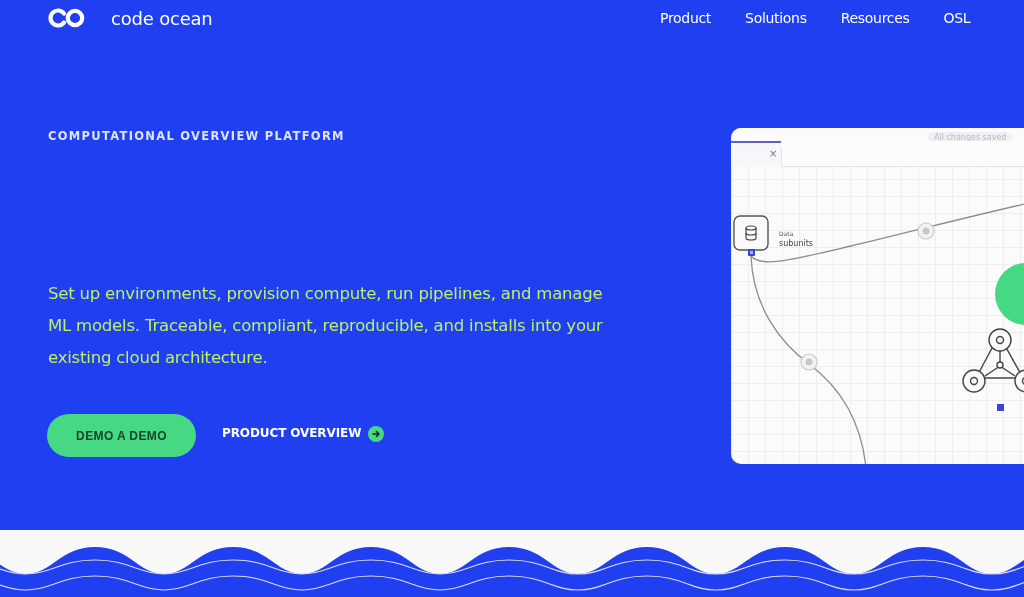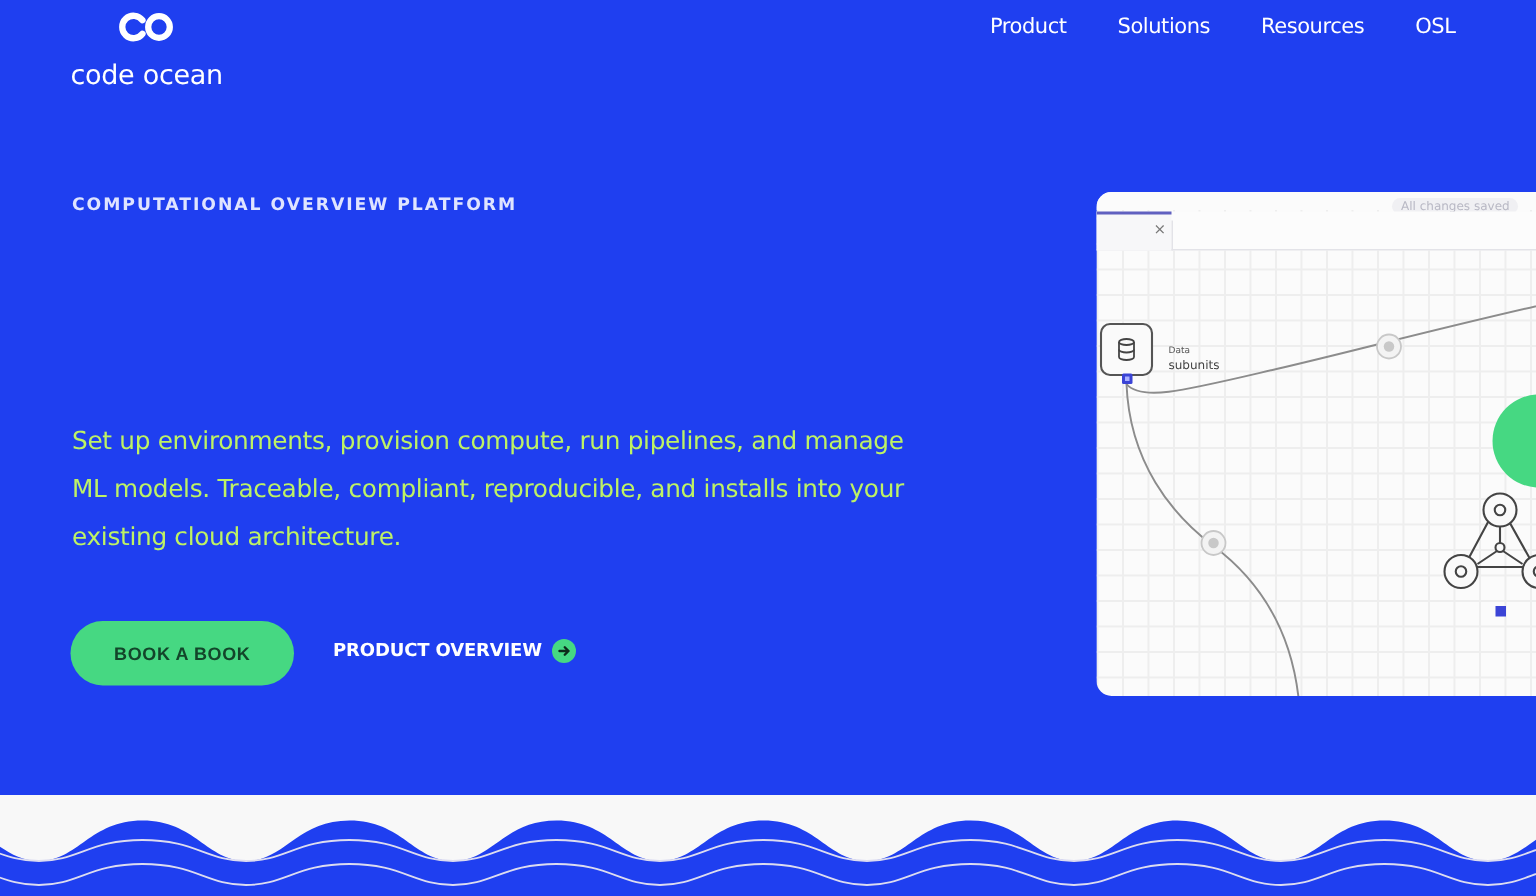--- a/index.html
+++ b/index.html
@@ -1,20 +1,20 @@
 <!DOCTYPE html>
 <html><head>
 <meta charset="utf-8">
 <style>
   * { box-sizing: border-box; margin: 0; padding: 0; }
   html, body { width: 1024px; height: 597px; overflow: hidden; }
   body { background: #1f3ff0; font-family: "DejaVu Sans", sans-serif; position: relative; color: #fff; }
 
   .nav { position: absolute; left: 0; top: 0; width: 1024px; height: 38px; }
-  .logo { position: absolute; left: 47px; top: 7px; display: flex; align-items: center; gap: 11px; flex-direction: column; }
+  .logo { position: absolute; left: 47px; top: 7px; display: flex; align-items: center; gap: 24px; }
   .logo svg { width: 40px; height: 22px; }
   .logo-text { font-family: "DejaVu Sans", sans-serif; font-size: 18px; font-weight: 500; color: #fff; letter-spacing: -0.2px; }
   .nav-links { position: absolute; top: 10px; left: 660px; display: flex; white-space: nowrap; }
   .nav-link { font-size: 14px; font-weight: normal; color: #fff; margin-right: 34px; cursor: pointer; letter-spacing: -0.3px; }
 
   .eyebrow { position: absolute; left: 48px; top: 129px; font-size: 11.5px; font-weight: bold; letter-spacing: 1.3px; color: #dfe4ff; }
   .headline { position: absolute; left: 46px; top: 155px; width: 620px; font-size: 39px; line-height: 49px; font-weight: normal; color: #fff; letter-spacing: -0.4px; }
   .subtext { position: absolute; left: 48px; top: 278px; width: 560px; font-size: 16.5px; line-height: 32px; color: #bef264; letter-spacing: -0.2px; }
 
   .btn-demo { position: absolute; left: 47px; top: 414px; width: 149px; height: 43px; border-radius: 22px; background: #46d882; color: #13452a; font-size: 12px; font-weight: bold; letter-spacing: 0.4px; display: flex; align-items: center; justify-content: center; cursor: pointer; border: none; }
@@ -57,21 +57,21 @@
 
   </div>
 </div>
 
 <div class="eyebrow">COMPUTATIONAL OVERVIEW PLATFORM</div>
 <h1 class="headline">
   <br>
 </h1>
 <p class="subtext">Set up environments, provision compute, run pipelines, and manage ML models. Traceable, compliant, reproducible, and installs into your existing cloud architecture.</p>
 
-<button class="btn-demo">BOOK A BOOK</button>
+<button class="btn-demo">DEMO A DEMO</button>
 <div class="link-overview">
   <span>PRODUCT OVERVIEW</span>
   <span class="arrow-circle">
     <svg viewBox="0 0 10 10">
         <path d="M2 5 H8 M5.5 2.5 L8 5 L5.5 7.5" fill="none" stroke="#0d2b1a" stroke-width="1.6" stroke-linecap="round" stroke-linejoin="round"></path>
       </svg>
   </span>
 </div>
 
 <div class="preview">

